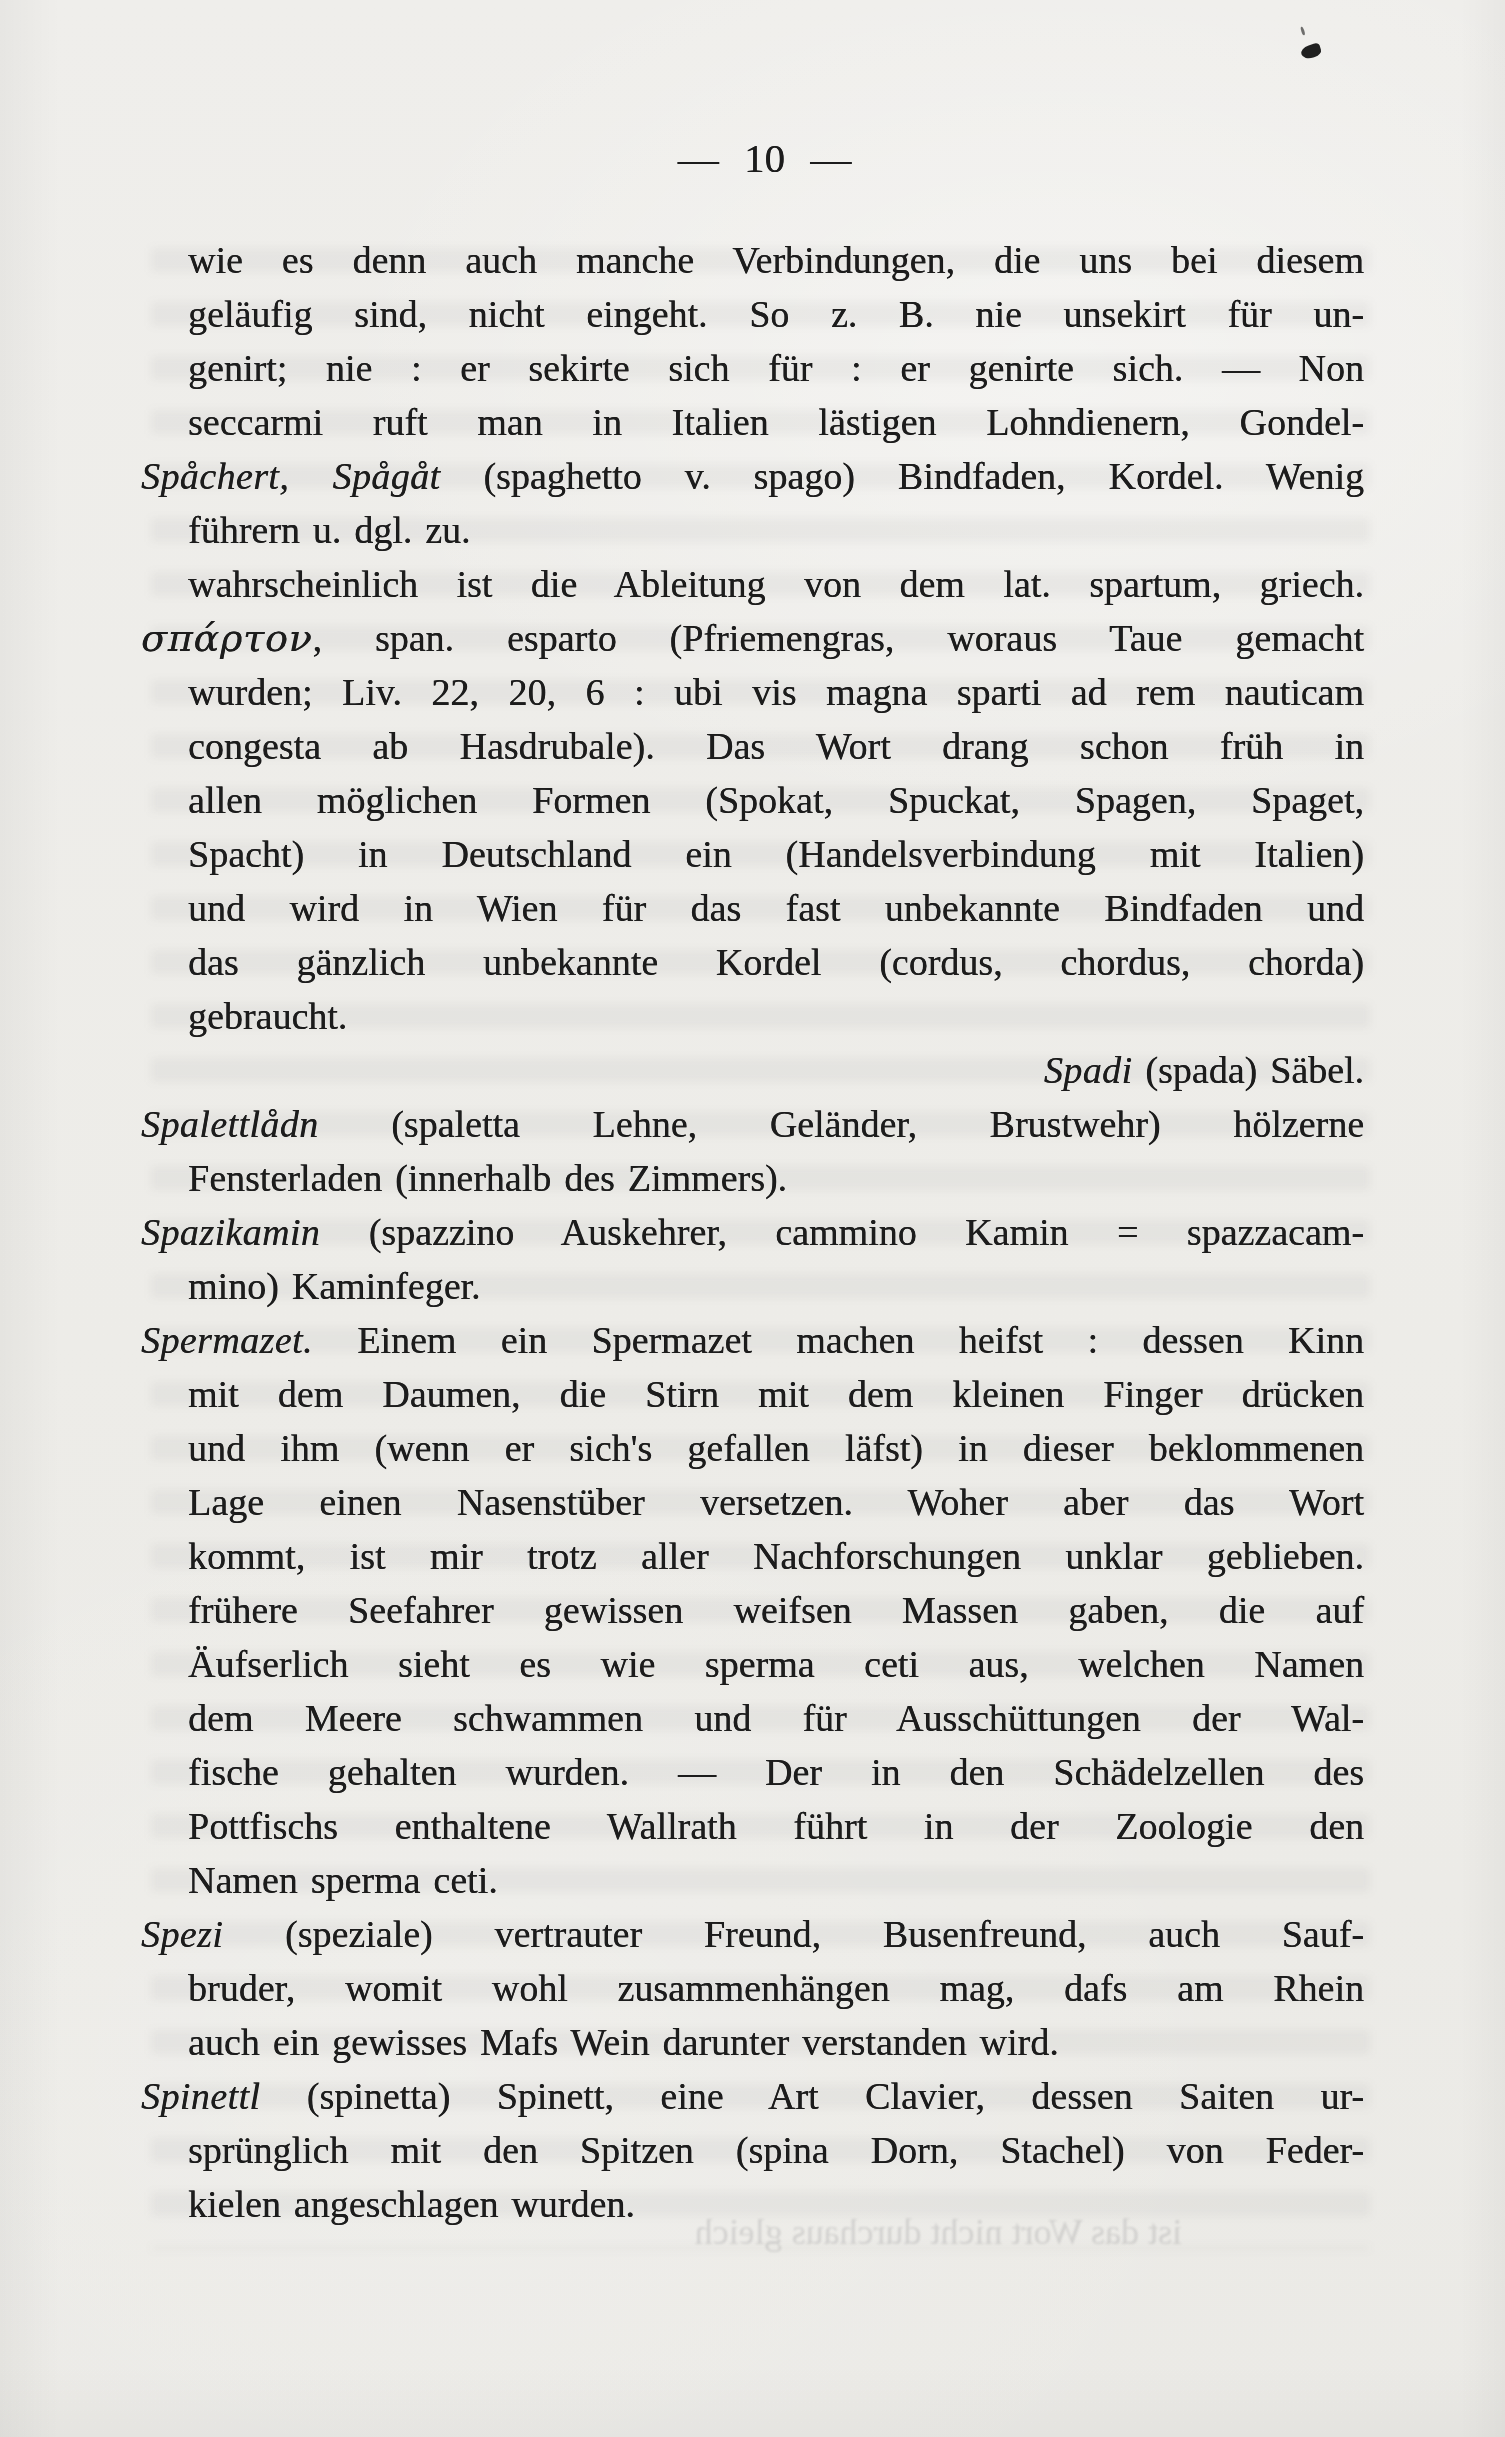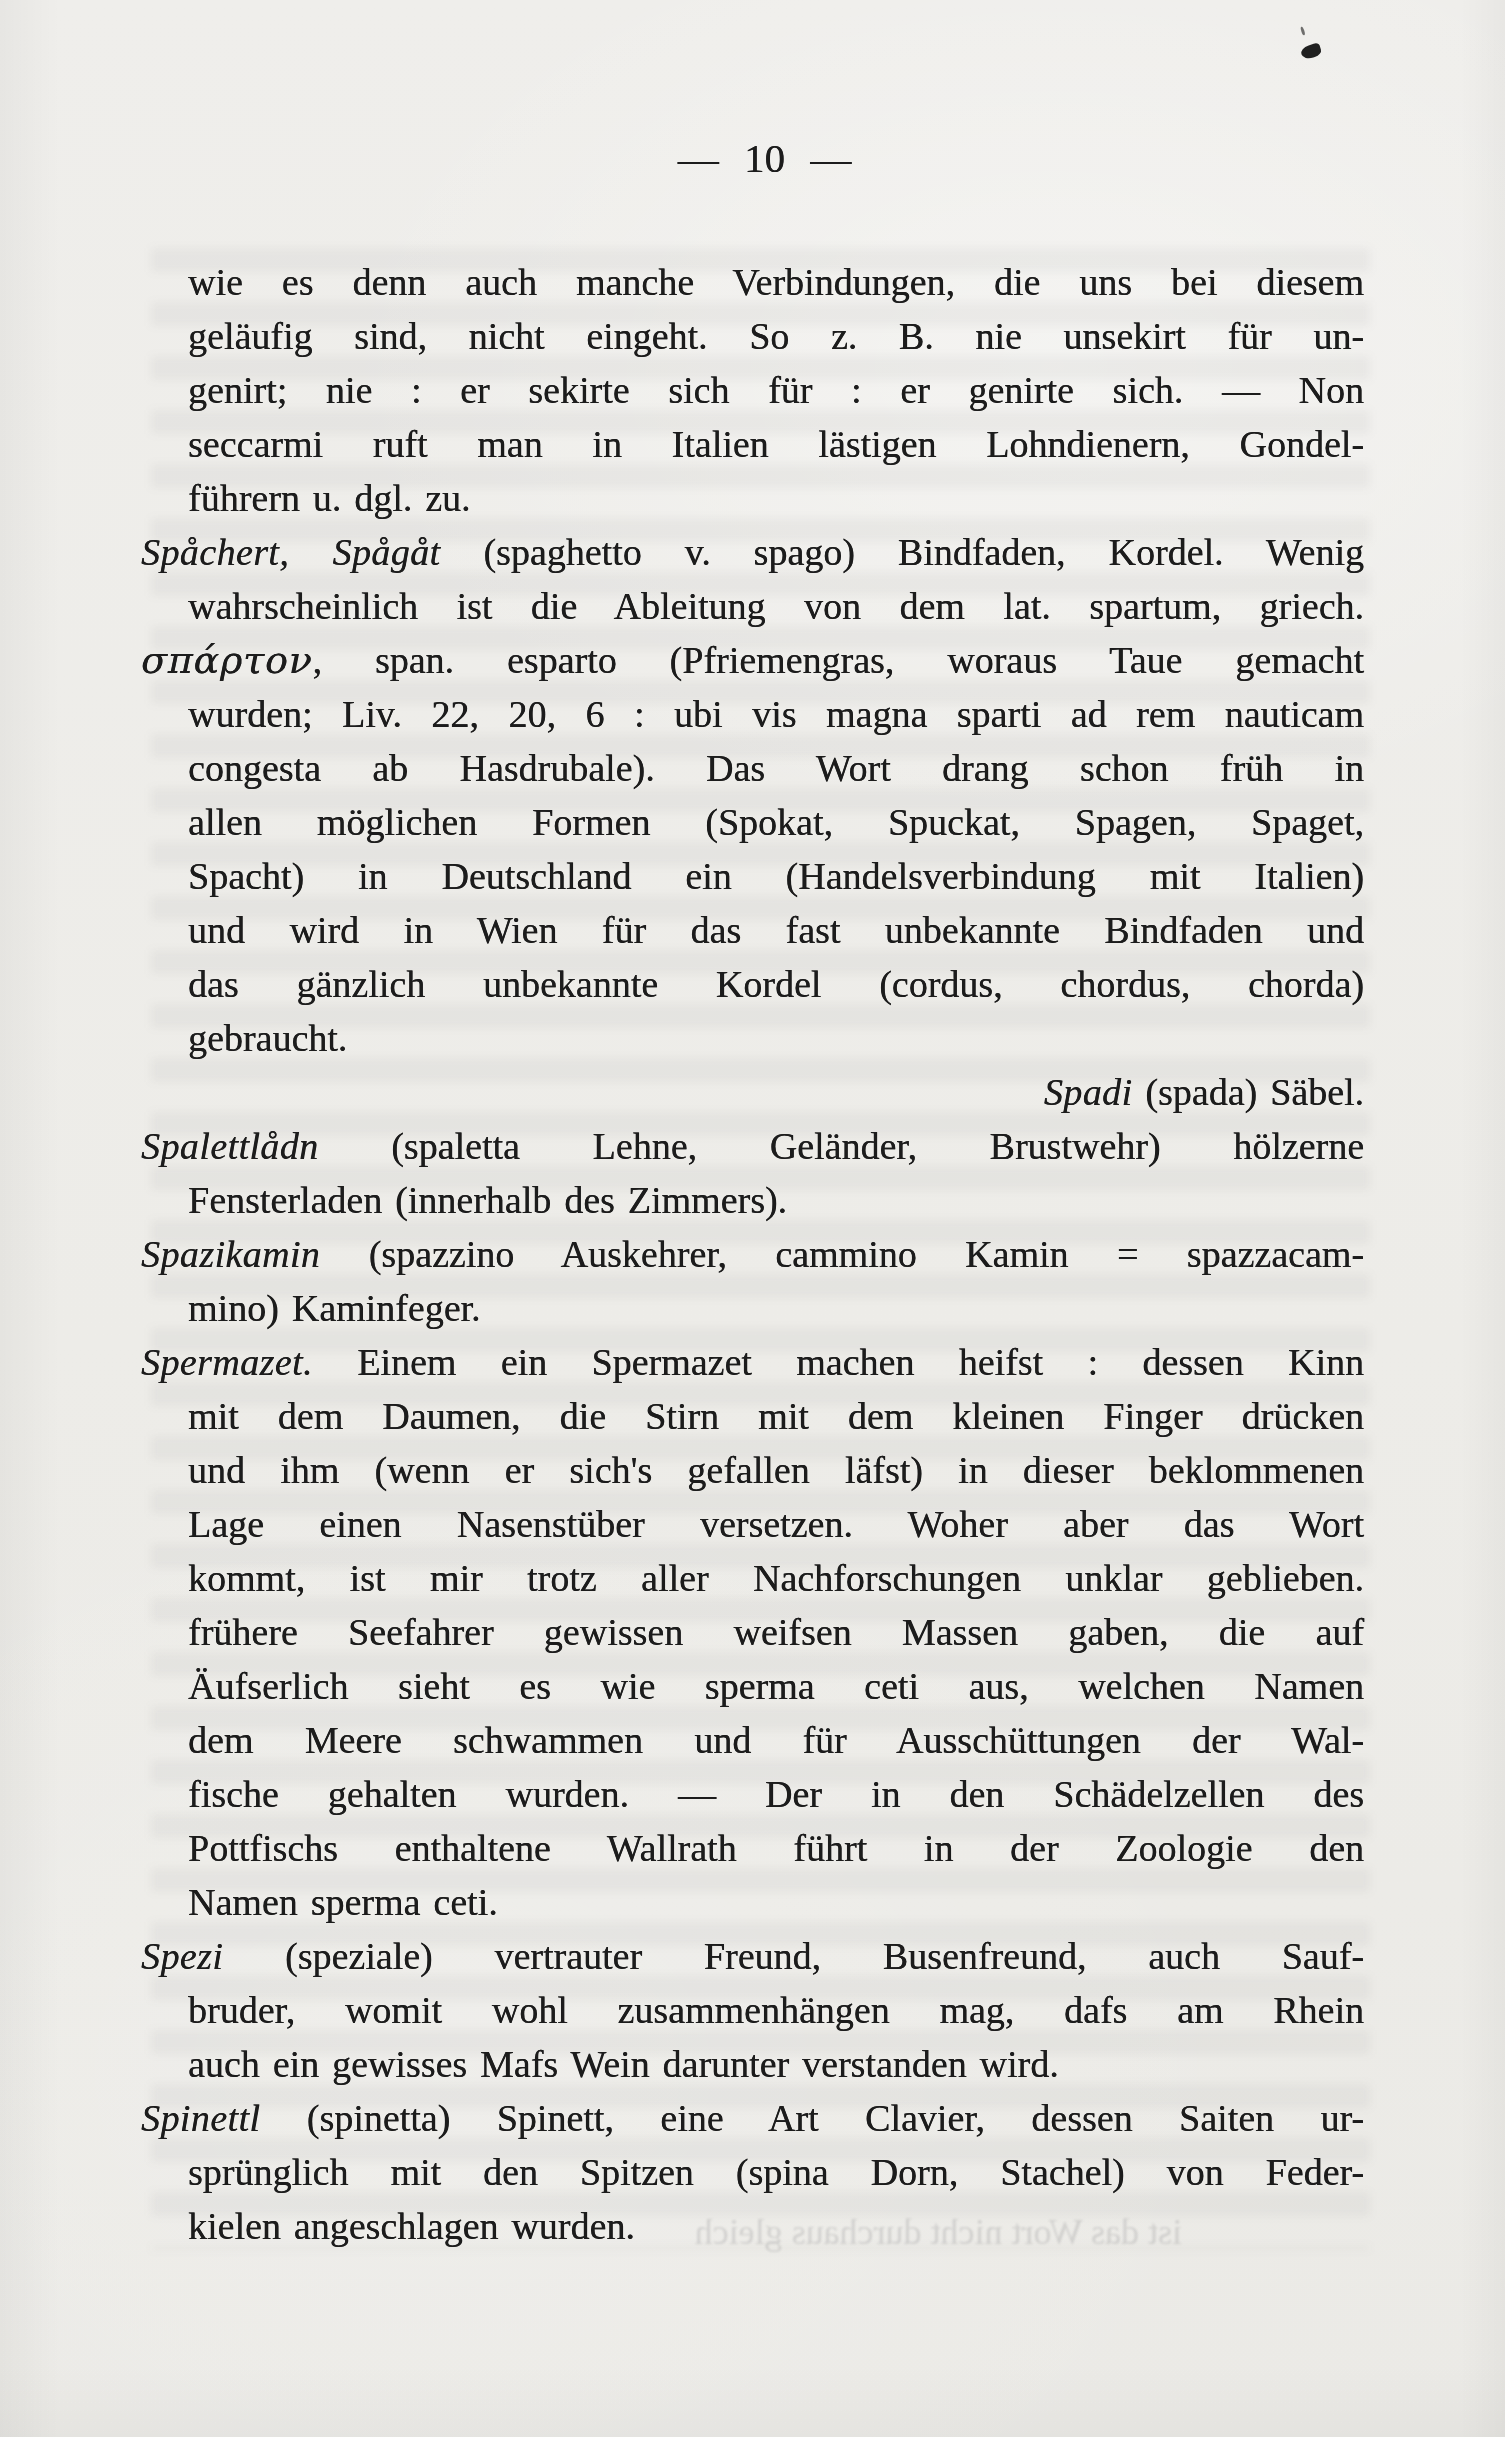--- a/index.html
+++ b/index.html
@@ -29,21 +29,21 @@
       linear-gradient(0deg, rgba(0,0,0,0.03), rgba(0,0,0,0) 3%);
   }
   .page-number{
     position:absolute;top:134px;left:12px;width:100%;
     text-align:center;
     font-size:41px;color:var(--ink);
     word-spacing:15px;
     text-shadow:0.3px 0 0 currentColor;
   }
   .text-block{
-    position:absolute;left:141px;top:255px;width:1223px;
+    position:absolute;left:141px;top:233px;width:1223px;
     font-size:38px;color:var(--ink);
     text-shadow:0.3px 0 0 currentColor;
     word-spacing:0.09em;
   }
   .line{
     height:54px;line-height:54px;white-space:nowrap;
   }
   .line.just{
     white-space:normal;
     text-align:justify;
@@ -87,22 +87,22 @@
 
 <div class="page">
   <div class="ghost-stripes"></div>
   <div class="ink-blot"></div>
   <div class="page-number">— 10 —</div>
   <div class="text-block">
       <div class="line cont just"><span class="ro">wie es denn auch manche Verbindungen, die uns bei diesem</span></div>
       <div class="line cont just"><span class="ro">geläufig sind, nicht eingeht. So z. B. nie unsekirt für un-</span></div>
       <div class="line cont just"><span class="ro">genirt; nie : er sekirte sich für : er genirte sich. — Non</span></div>
       <div class="line cont just"><span class="ro">seccarmi ruft man in Italien lästigen Lohndienern, Gondel-</span></div>
+      <div class="line head just"><span class="it">Spåchert, Spågåt</span><span class="ro"> (spaghetto v. spago) Bindfaden, Kordel. Wenig</span></div>
       <div class="line cont"><span class="ro">führern u. dgl. zu.</span></div>
-      <div class="line head just"><span class="it">Spåchert, Spågåt</span><span class="ro"> (spaghetto v. spago) Bindfaden, Kordel. Wenig</span></div>
       <div class="line cont just"><span class="ro">wahrscheinlich ist die Ableitung von dem lat. spartum, griech.</span></div>
       <div class="line head just"><span class="gr">σπάρτον</span><span class="ro">, span. esparto (Pfriemengras, woraus Taue gemacht</span></div>
       <div class="line cont just"><span class="ro">wurden; Liv. 22, 20, 6 : ubi vis magna sparti ad rem nauticam</span></div>
       <div class="line cont just"><span class="ro">congesta ab Hasdrubale). Das Wort drang schon früh in</span></div>
       <div class="line cont just"><span class="ro">allen möglichen Formen (Spokat, Spuckat, Spagen, Spaget,</span></div>
       <div class="line cont just"><span class="ro">Spacht) in Deutschland ein (Handelsverbindung mit Italien)</span></div>
       <div class="line cont just"><span class="ro">und wird in Wien für das fast unbekannte Bindfaden und</span></div>
       <div class="line cont just"><span class="ro">das gänzlich unbekannte Kordel (cordus, chordus, chorda)</span></div>
       <div class="line cont"><span class="ro">gebraucht.</span></div>
       <div class="line head"><span class="it">Spadi</span><span class="ro"> (spada) Säbel.</span></div>

